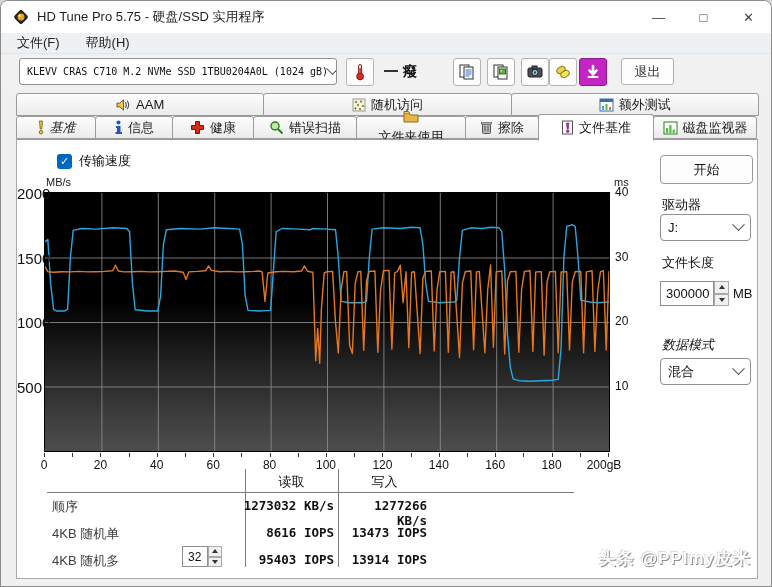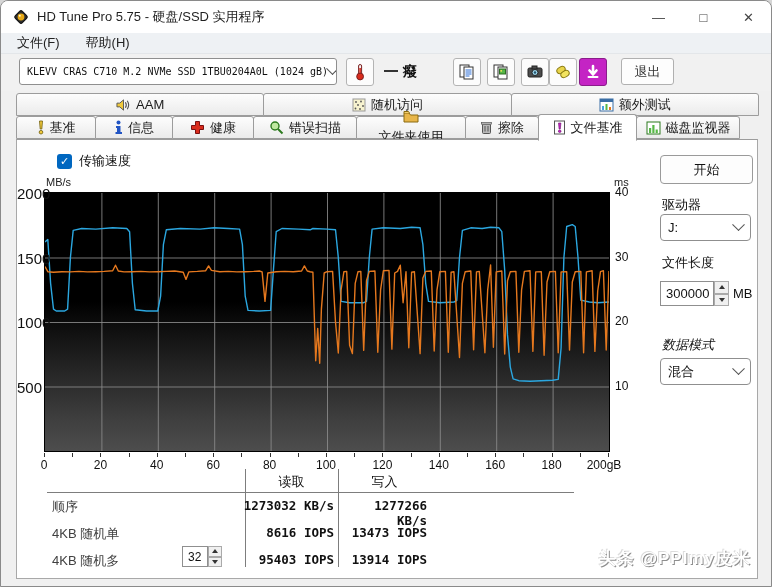--- a/index.html
+++ b/index.html
@@ -174,21 +174,21 @@
           <rect x="1" y="1" width="13" height="12" fill="#fff" stroke="#3a6ea5"></rect>
           <rect x="1" y="1" width="13" height="3" fill="#3a6ea5"></rect>
           <rect x="3" y="8" width="2" height="4" fill="#4aa3df"></rect>
             <rect x="6.5" y="6" width="2" height="6" fill="#57b847"></rect>
             <rect x="10" y="9" width="2" height="3" fill="#e5781e"></rect>
         </svg>
         <span>额外测试</span>
       </div>
     </div>
     <div class="tabrow r2">
-      <div class="tab" style="width:80px;">
+      <div class="tab" style="width:80px;font-style:italic;">
         <svg width="8" height="15" viewBox="0 0 8 15">
           <path d="M2.5 1 h3 l-0.7 8 h-1.6 z" fill="#f0c93c" stroke="#6d5c0a" stroke-width="0.8"></path>
           <circle cx="4" cy="12.2" r="1.8" fill="#f0c93c" stroke="#6d5c0a" stroke-width="0.8"></circle>
         </svg>
         <span>基准</span>
       </div>
       <div class="tab" style="width:78px;">
         <svg width="9" height="15" viewBox="0 0 9 15">
           <circle cx="4.5" cy="2.5" r="2" fill="#2255c4"></circle>
           <path d="M2 6 h4.5 v6 h1.5 v2 H1.5 v-2 H3 v-4 H2 z" fill="#2255c4"></path>
@@ -216,21 +216,21 @@
         <span>文件夹使用</span>
       </div>
       <div class="tab" style="width:74px;">
         <svg width="13" height="15" viewBox="0 0 13 15">
           <rect x="2.5" y="4" width="8" height="9.5" rx="1" fill="#b8b8b8" stroke="#555"></rect>
           <rect x="1.5" y="2.5" width="10" height="1.6" fill="#cfcfcf" stroke="#555" stroke-width="0.7"></rect>
           <path d="M5 6 v5.5 M8 6 v5.5" stroke="#555" stroke-width="1"></path>
         </svg>
         <span>擦除</span>
       </div>
-      <div class="tab active" style="width:99px;">
+      <div class="tab active" style="width:116px;">
         <svg width="13" height="15" viewBox="0 0 13 15">
           <rect x="1.5" y="1" width="10" height="13" fill="#fff" stroke="#555"></rect>
           <path d="M5.5 3 h2.4 l-0.6 6 h-1.2 z" fill="#c424c4" stroke="#6d106d" stroke-width="0.6"></path>
           <circle cx="6.7" cy="11.2" r="1.3" fill="#c424c4" stroke="#6d106d" stroke-width="0.6"></circle>
         </svg>
         <span>文件基准</span>
       </div>
       <div class="tab" style="width:104px;">
         <svg width="15" height="14" viewBox="0 0 15 14">
           <rect x="1" y="1" width="13" height="12" fill="#fff" stroke="#2c7a1e"></rect>

